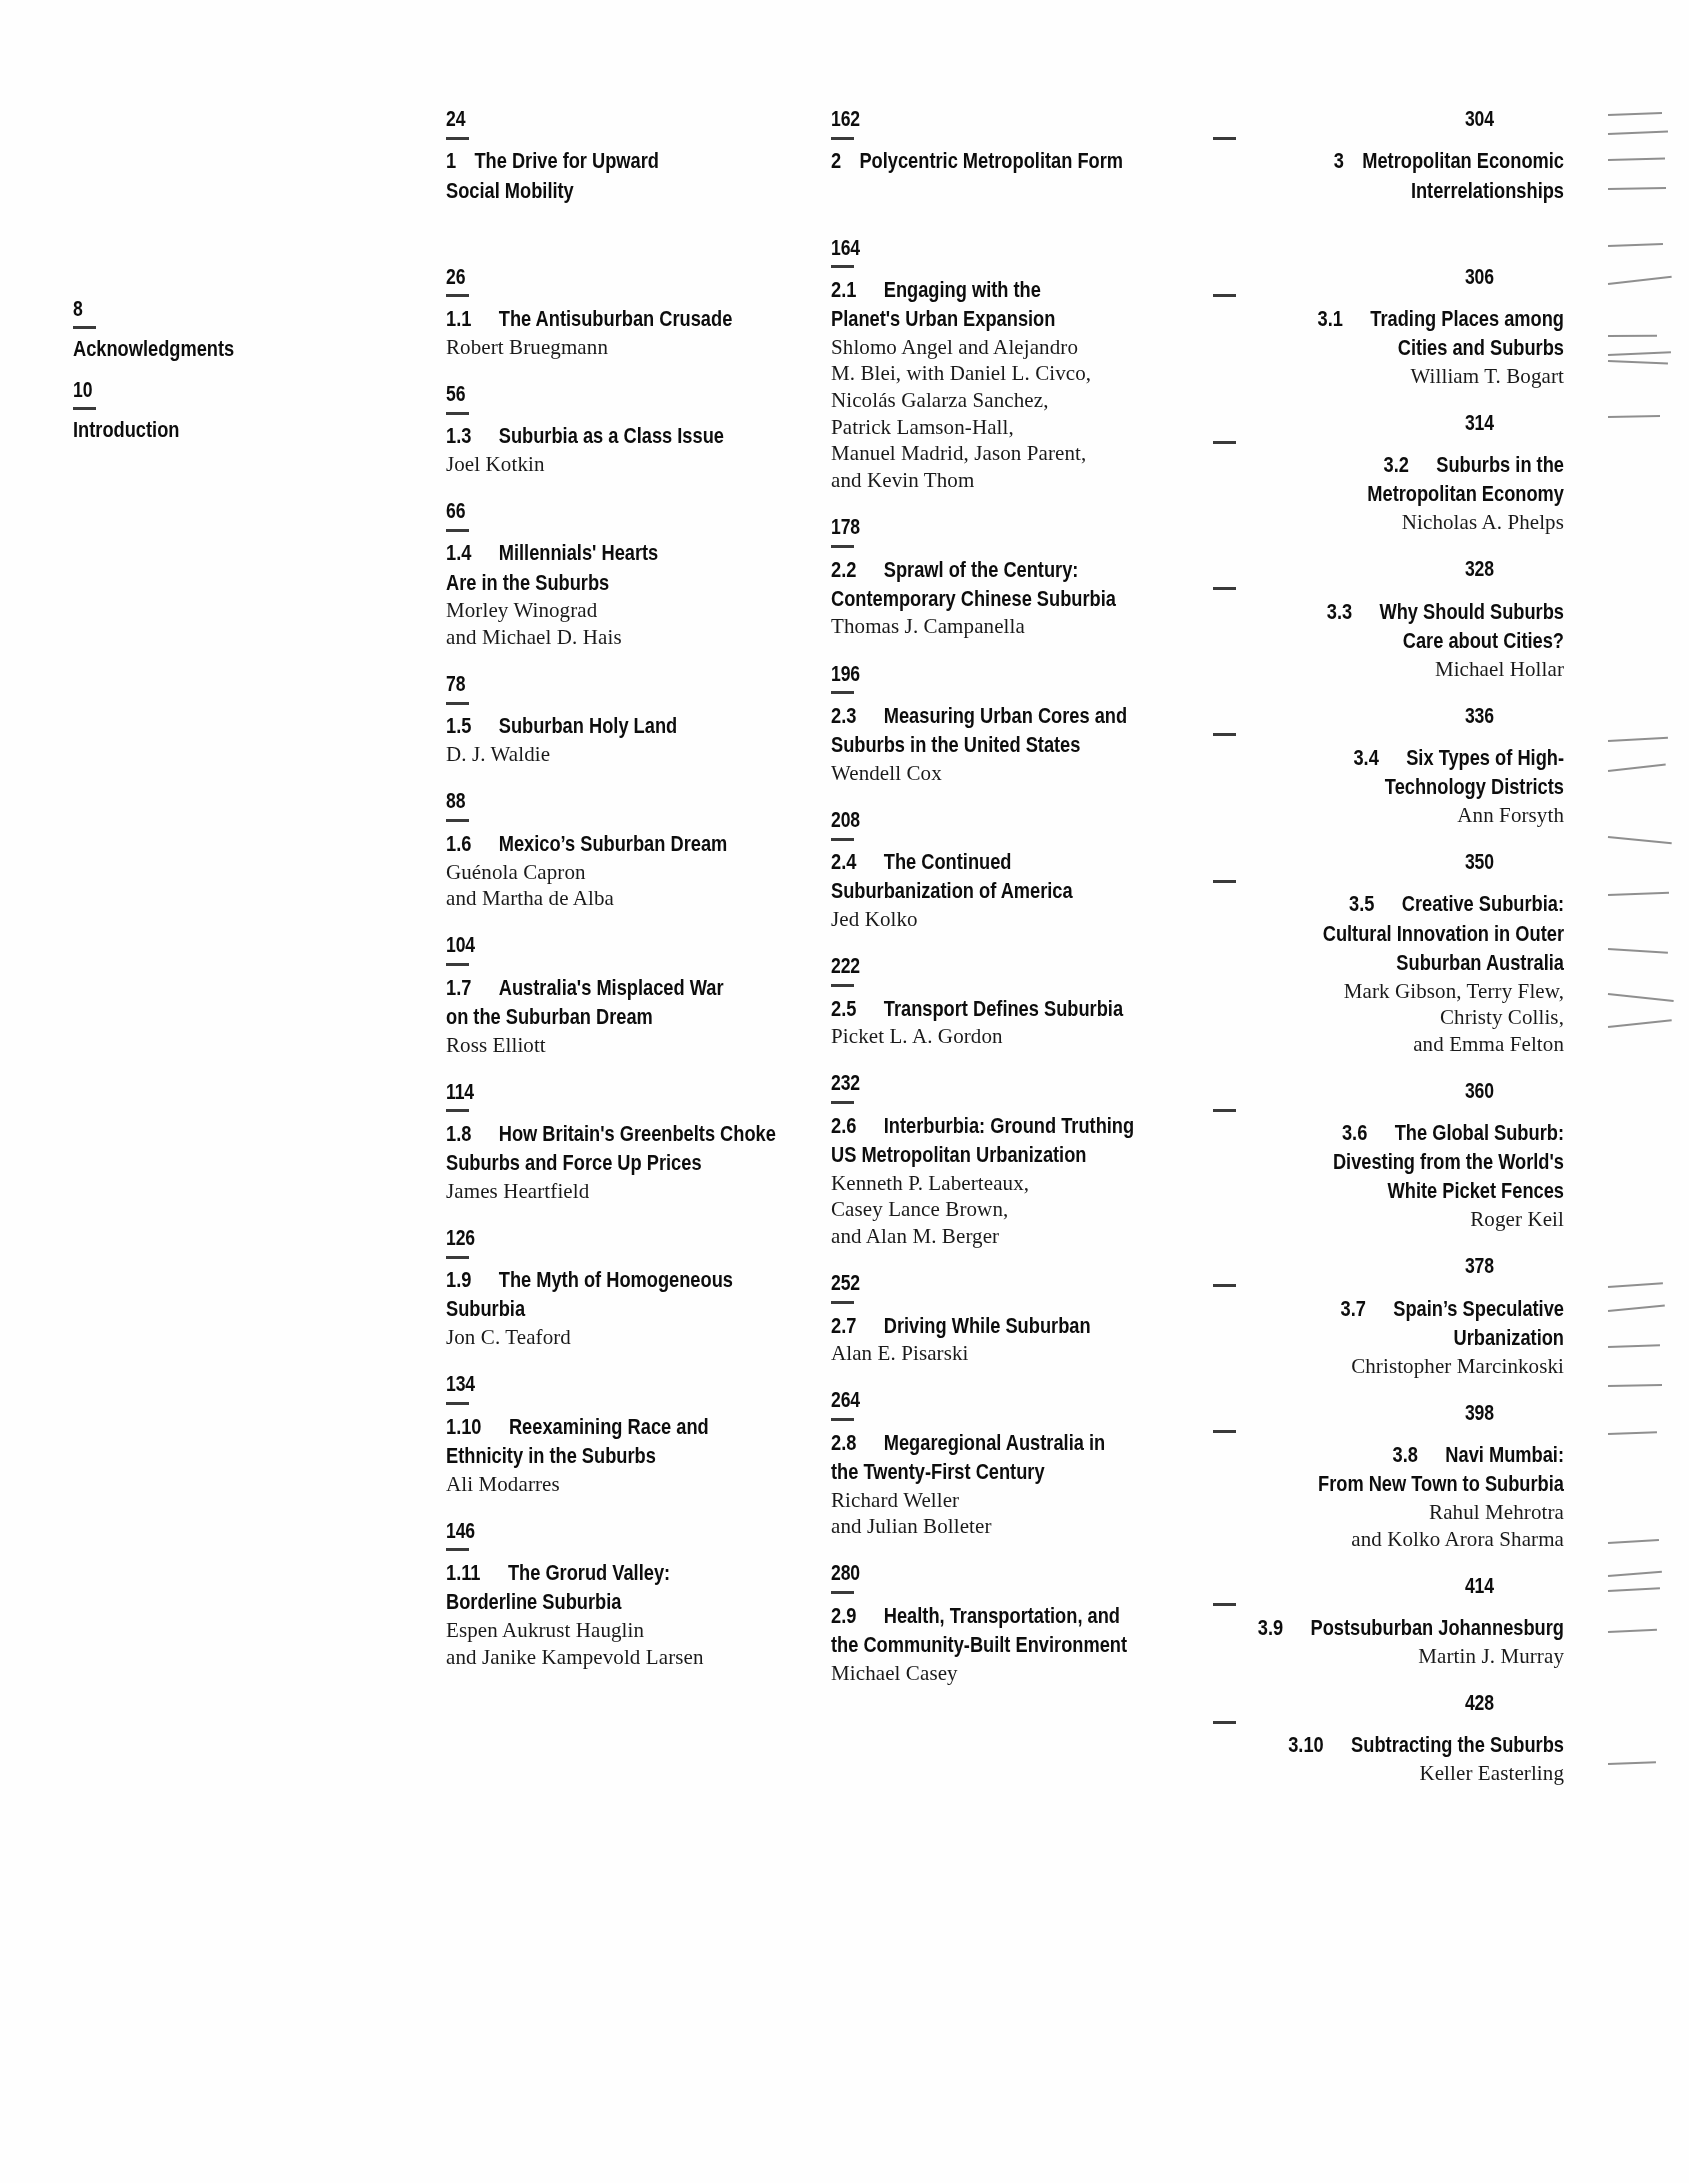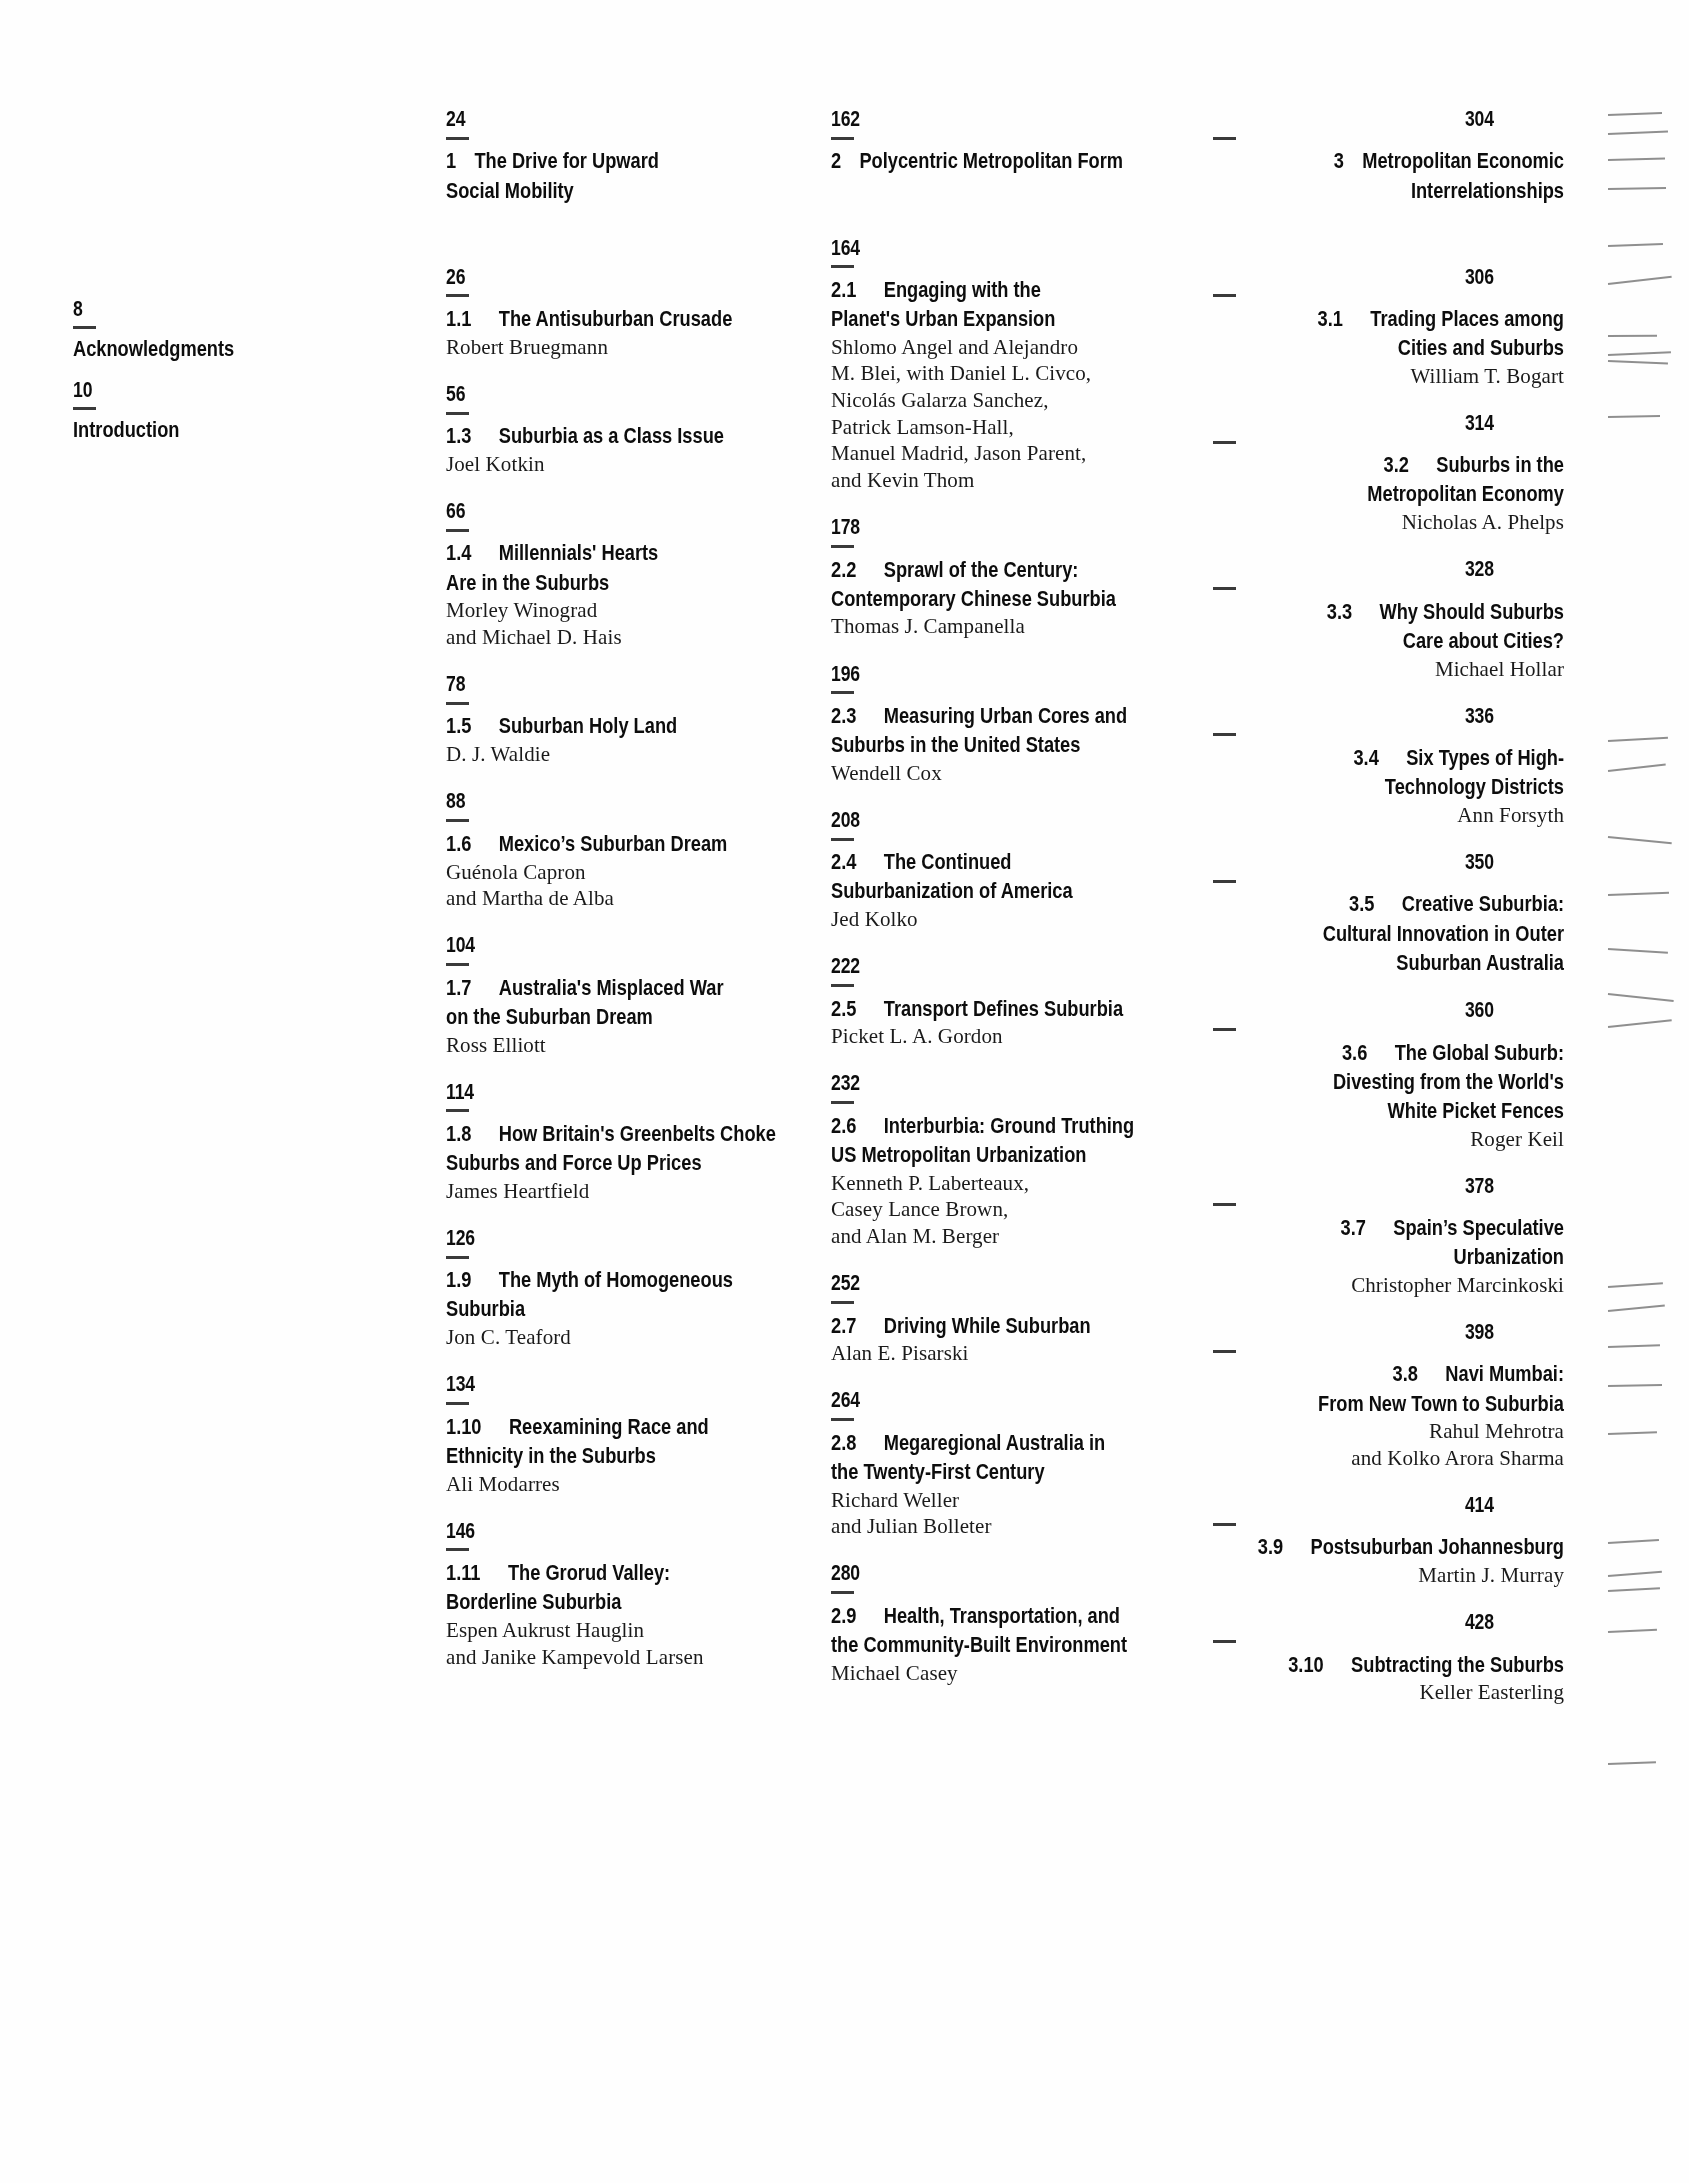--- a/index.html
+++ b/index.html
@@ -312,20 +312,23 @@
         <div class="title"><span class="num">3.4</span>   <span>Six Types of High-
 Technology Districts</span></div>
         <div class="author">Ann Forsyth</div>
       </div>
       <div class="entry">
         <div class="pagenum">350</div>
         <div class="rule"></div>
         <div class="title"><span class="num">3.5</span>   <span>Creative Suburbia:
 Cultural Innovation in Outer
 Suburban Australia</span></div>
+        <div class="author">Mark Gibson, Terry Flew,
+Christy Collis,
+and Emma Felton</div>
       </div>
       <div class="entry">
         <div class="pagenum">360</div>
         <div class="rule"></div>
         <div class="title"><span class="num">3.6</span>   <span>The Global Suburb:
 Divesting from the World's
 White Picket Fences</span></div>
         <div class="author">Roger Keil</div>
       </div>
       <div class="entry">

